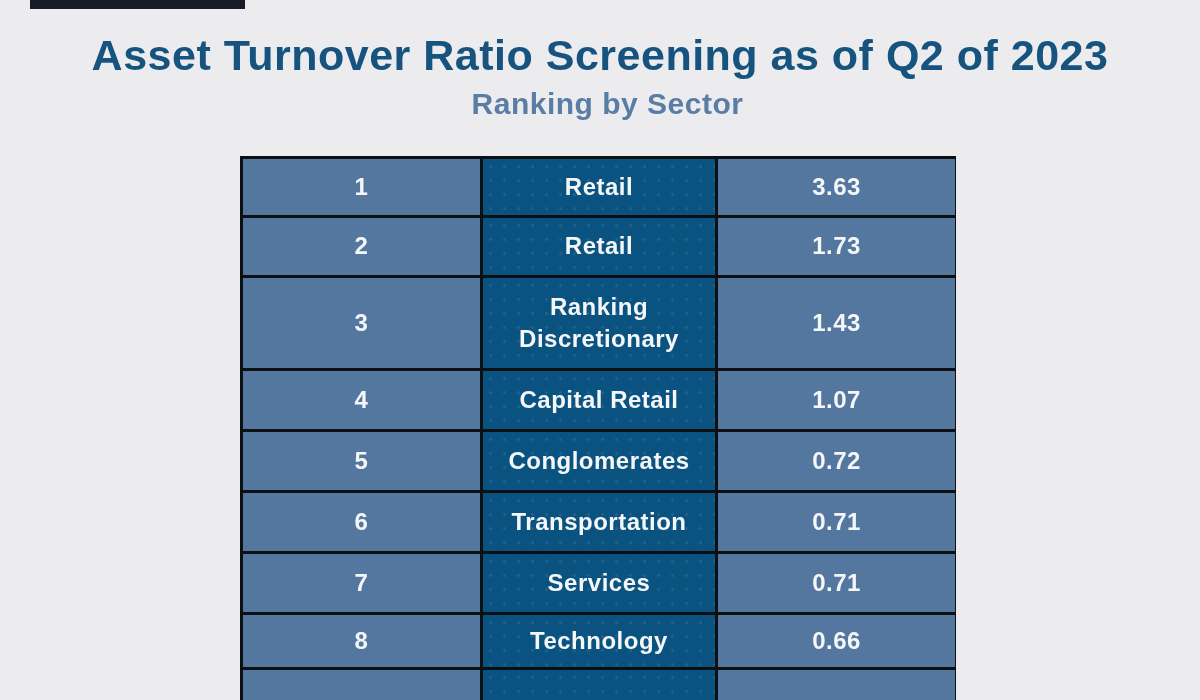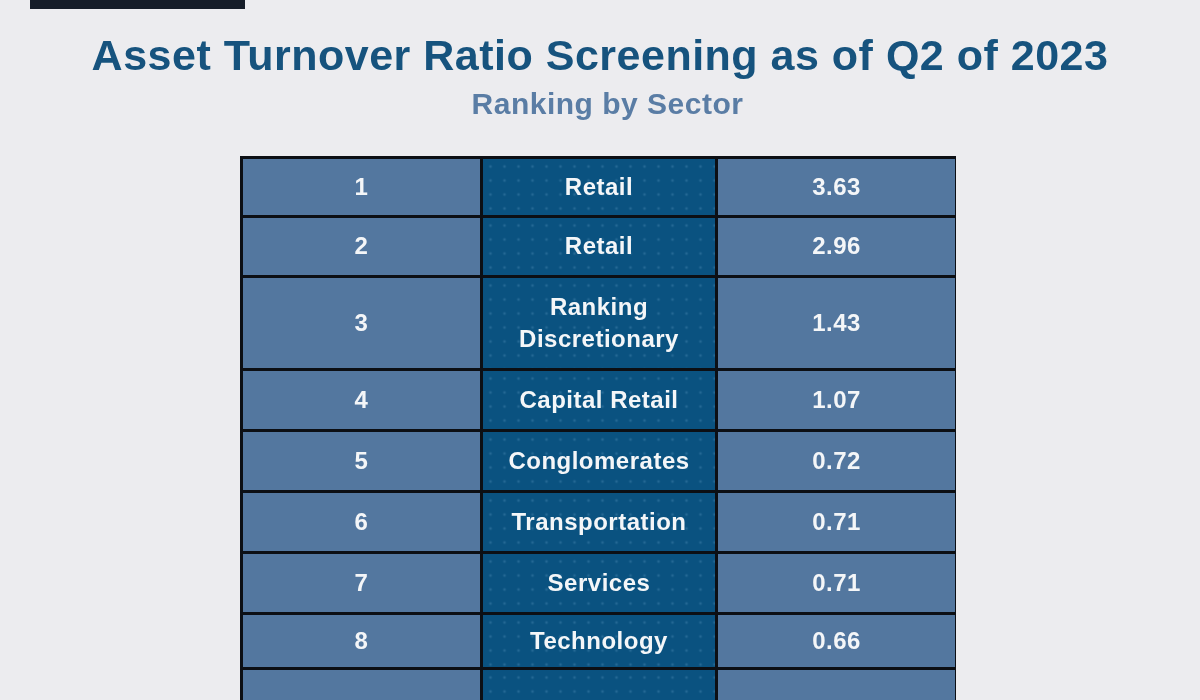--- a/index.html
+++ b/index.html
@@ -104,21 +104,21 @@
     </colgroup>
     <tbody>
       <tr class="row-1">
         <td class="rank-cell">1</td>
         <td class="sector-cell">Retail</td>
         <td class="ratio-cell">3.63</td>
       </tr>
       <tr class="row-2">
         <td class="rank-cell">2</td>
         <td class="sector-cell">Retail</td>
-        <td class="ratio-cell">2.96</td>
+        <td class="ratio-cell">1.73</td>
       </tr>
       <tr class="row-3">
         <td class="rank-cell">3</td>
         <td class="sector-cell">Ranking Discretionary</td>
         <td class="ratio-cell">1.43</td>
       </tr>
       <tr class="row-4">
         <td class="rank-cell">4</td>
         <td class="sector-cell">Capital Retail</td>
         <td class="ratio-cell">1.07</td>

